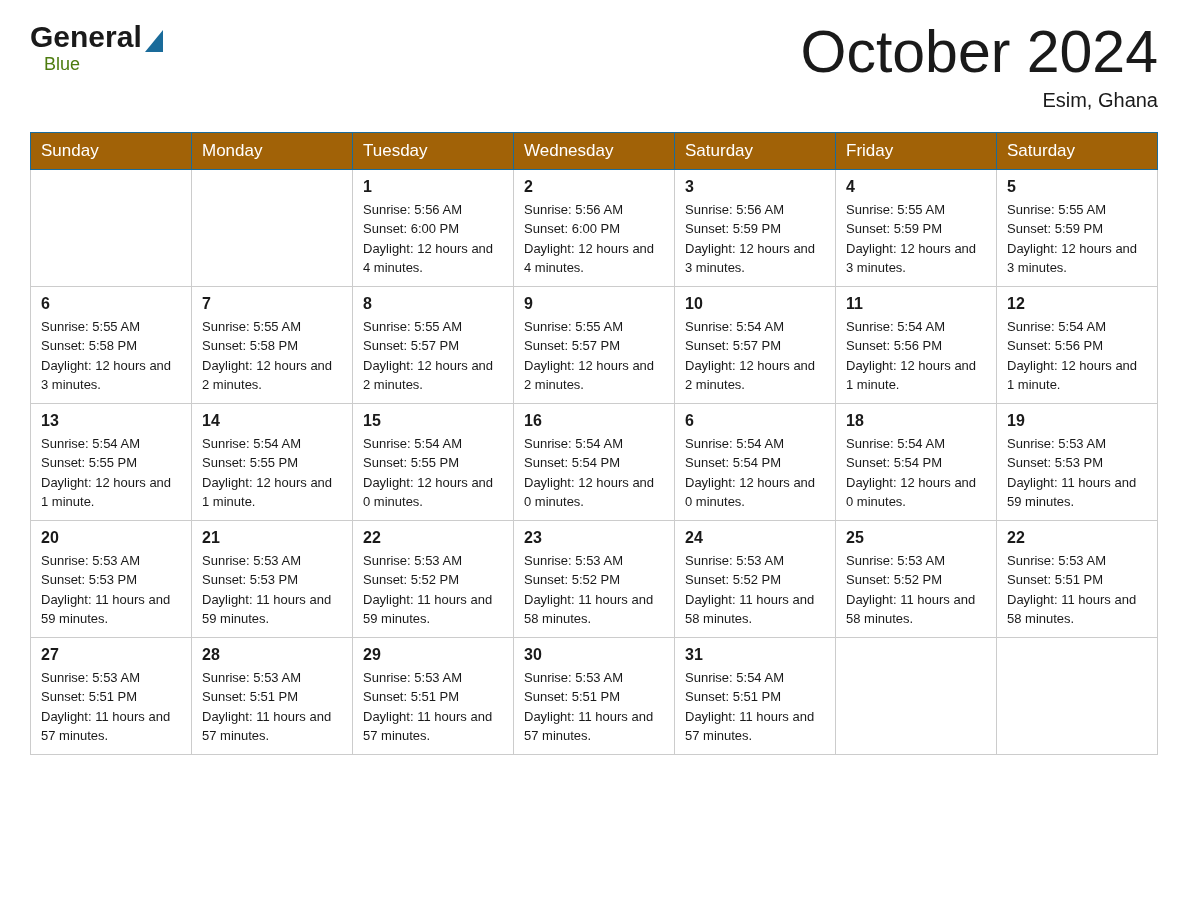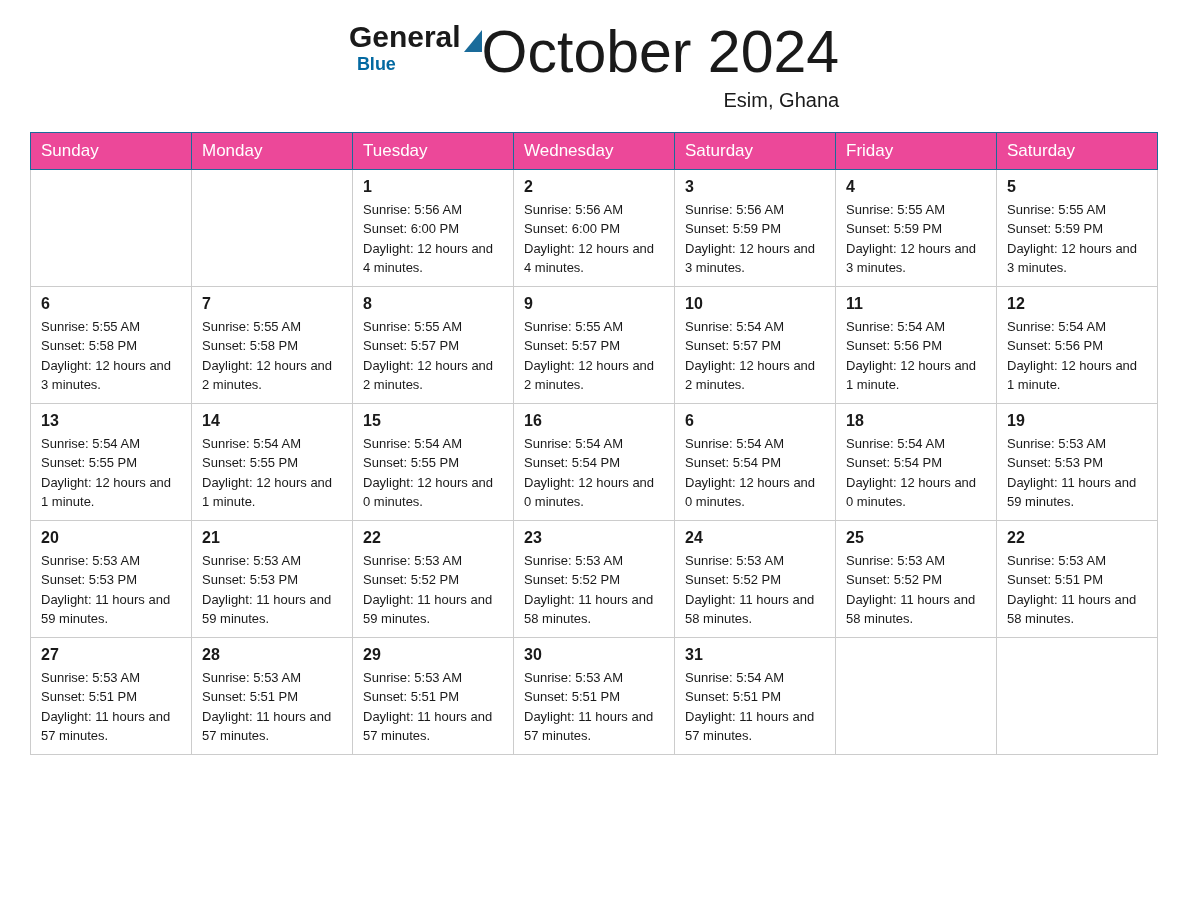--- a/index.html
+++ b/index.html
@@ -5,21 +5,21 @@
     * { margin: 0; padding: 0; box-sizing: border-box; }
     body {
       background: #ffffff;
       font-family: Arial, Helvetica, sans-serif;
       width: 1188px;
       min-height: 918px;
       padding: 20px 30px;
     }
     .header {
       display: flex;
-      justify-content: center;
+      justify-content: space-between;
       align-items: flex-start;
       margin-bottom: 20px;
     }
     .logo {
       display: flex;
       flex-direction: column;
       align-items: flex-start;
     }
     .title-section {
       text-align: right;
@@ -34,21 +34,21 @@
       font-size: 20px;
       color: #1a1a1a;
       margin-top: 4px;
     }
     .calendar-table {
       width: 100%;
       border-collapse: collapse;
       border: 1px solid #999;
     }
     .calendar-table th {
-      background-color: #ec4899;
+      background-color: #a16207;
       color: #ffffff;
       padding: 8px 10px;
       text-align: left;
       font-size: 17px;
       font-weight: normal;
       border: 1px solid #1a6b9a;
     }
     .calendar-table td {
       vertical-align: top;
       padding: 8px 10px;
@@ -86,26 +86,26 @@
     }
     .logo-triangle {
       width: 0;
       height: 0;
       border-left: 18px solid transparent;
       border-bottom: 22px solid #1a6b9a;
       margin-left: 3px;
       margin-bottom: 2px;
     }
     .logo-bottom {
-      color: #0369a1;
+      color: #4d7c0f;
       font-size: 18px;
-      font-weight: bold;
+      font-weight: normal;
       align-self: flex-start;
       margin-top: -2px;
-      margin-left: 6px;
+      margin-left: 12px;
     }
   </style>
 </head>
 <body>
 
 <div class="header">
   <div class="logo">
     <div class="logo-container">
       <div>
         <div class="logo-top-row">

